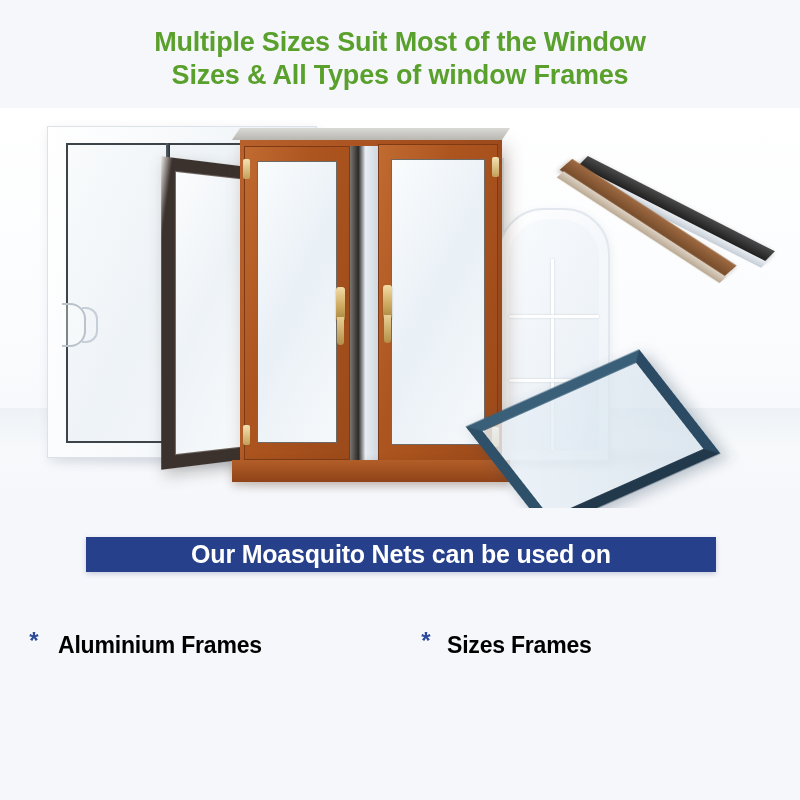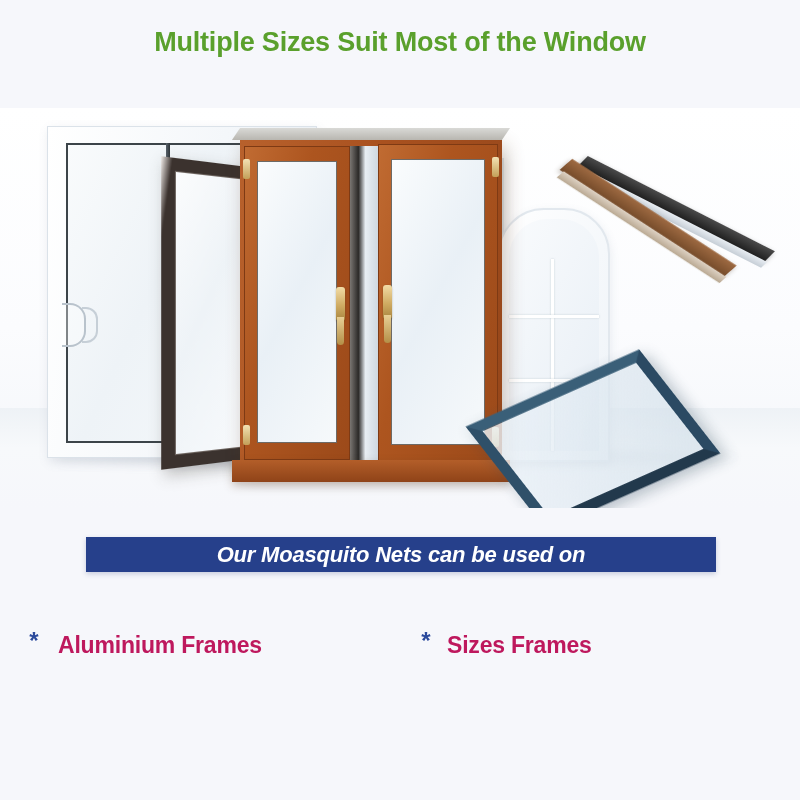--- a/index.html
+++ b/index.html
@@ -223,52 +223,52 @@
   }
 
   
   .banner{
     position:absolute;left:86px;top:537px;width:630px;height:35px;
     background:#26408b;
     display:flex;align-items:center;justify-content:center;
     box-shadow:0 2px 5px rgba(35,55,120,.22);
   }
   .banner-text{
-    color:#ffffff;font-weight:bold;font-size:22px;letter-spacing:-0.2px;
+    color:#ffffff;font-weight:bold;font-size:25px;letter-spacing:-0.2px;
     white-space:nowrap;
-    font-style:italic;
   }
 
   
   .features{
     position:absolute;left:0;top:600px;width:800px;
     display:grid;
     grid-template-columns:395px 395px;
     grid-template-rows:78px 78px;
     padding-left:10px;
     box-sizing:border-box;
   }
   .feat{display:flex;align-items:center;}
   .feat .star{
     color:#2b4a9c;font-size:24px;font-weight:bold;
     width:48px;text-align:center;line-height:1;
     padding-top:4px;
   }
   .feat .txt{
-    color:#be185d;font-weight:bold;font-size:23px;letter-spacing:-0.2px;margin-top:13px;
+    color:#000000;font-weight:bold;font-size:23px;letter-spacing:-0.2px;margin-top:13px;
   }
   .feat.col2 .star{width:42px;}
 </style>
 </head>
 <body>
 
 <div class="page">
 
   <div class="headline">
     <span>Multiple Sizes Suit Most of the Window</span>
+    <span class="l2">Sizes &amp; All Types of window Frames</span>
   </div>
 
   <div class="stage">
     <div class="floor"></div>
     <div class="floorshadow"></div>
 
     <div class="slider">
       <div class="slider-in"></div>
       <div class="slider-mull"></div>
       <div class="pull"></div>

